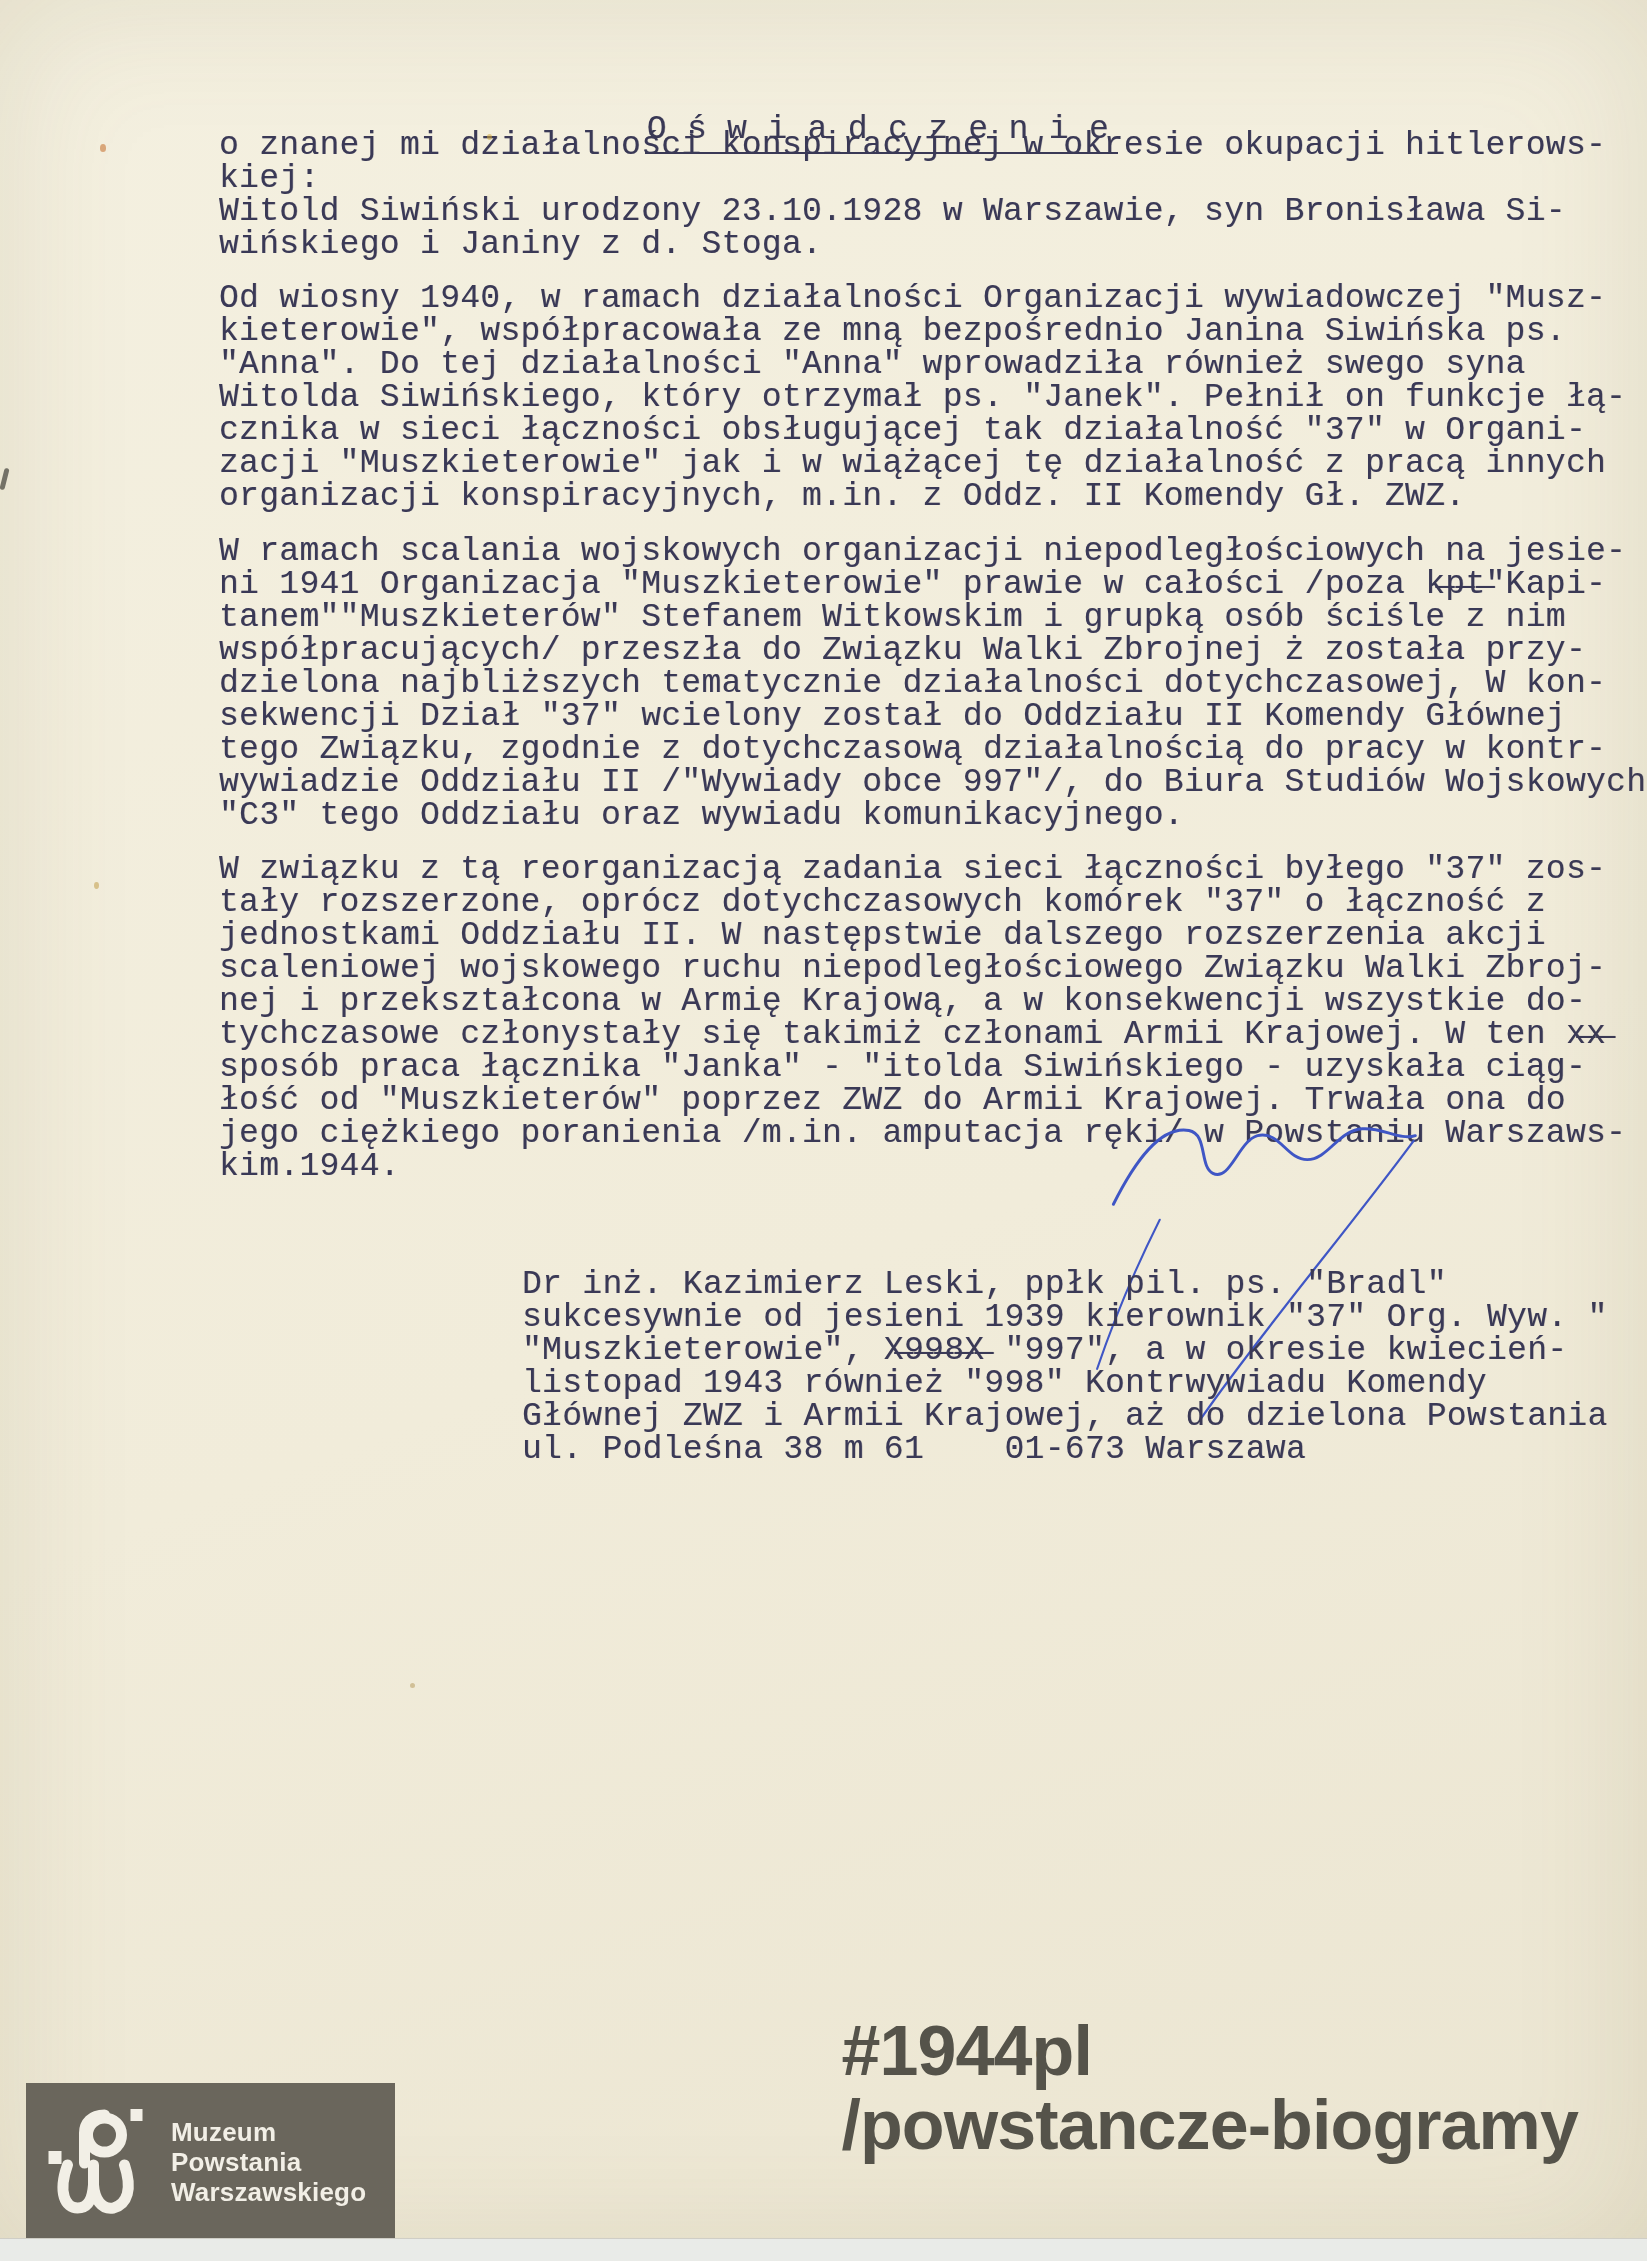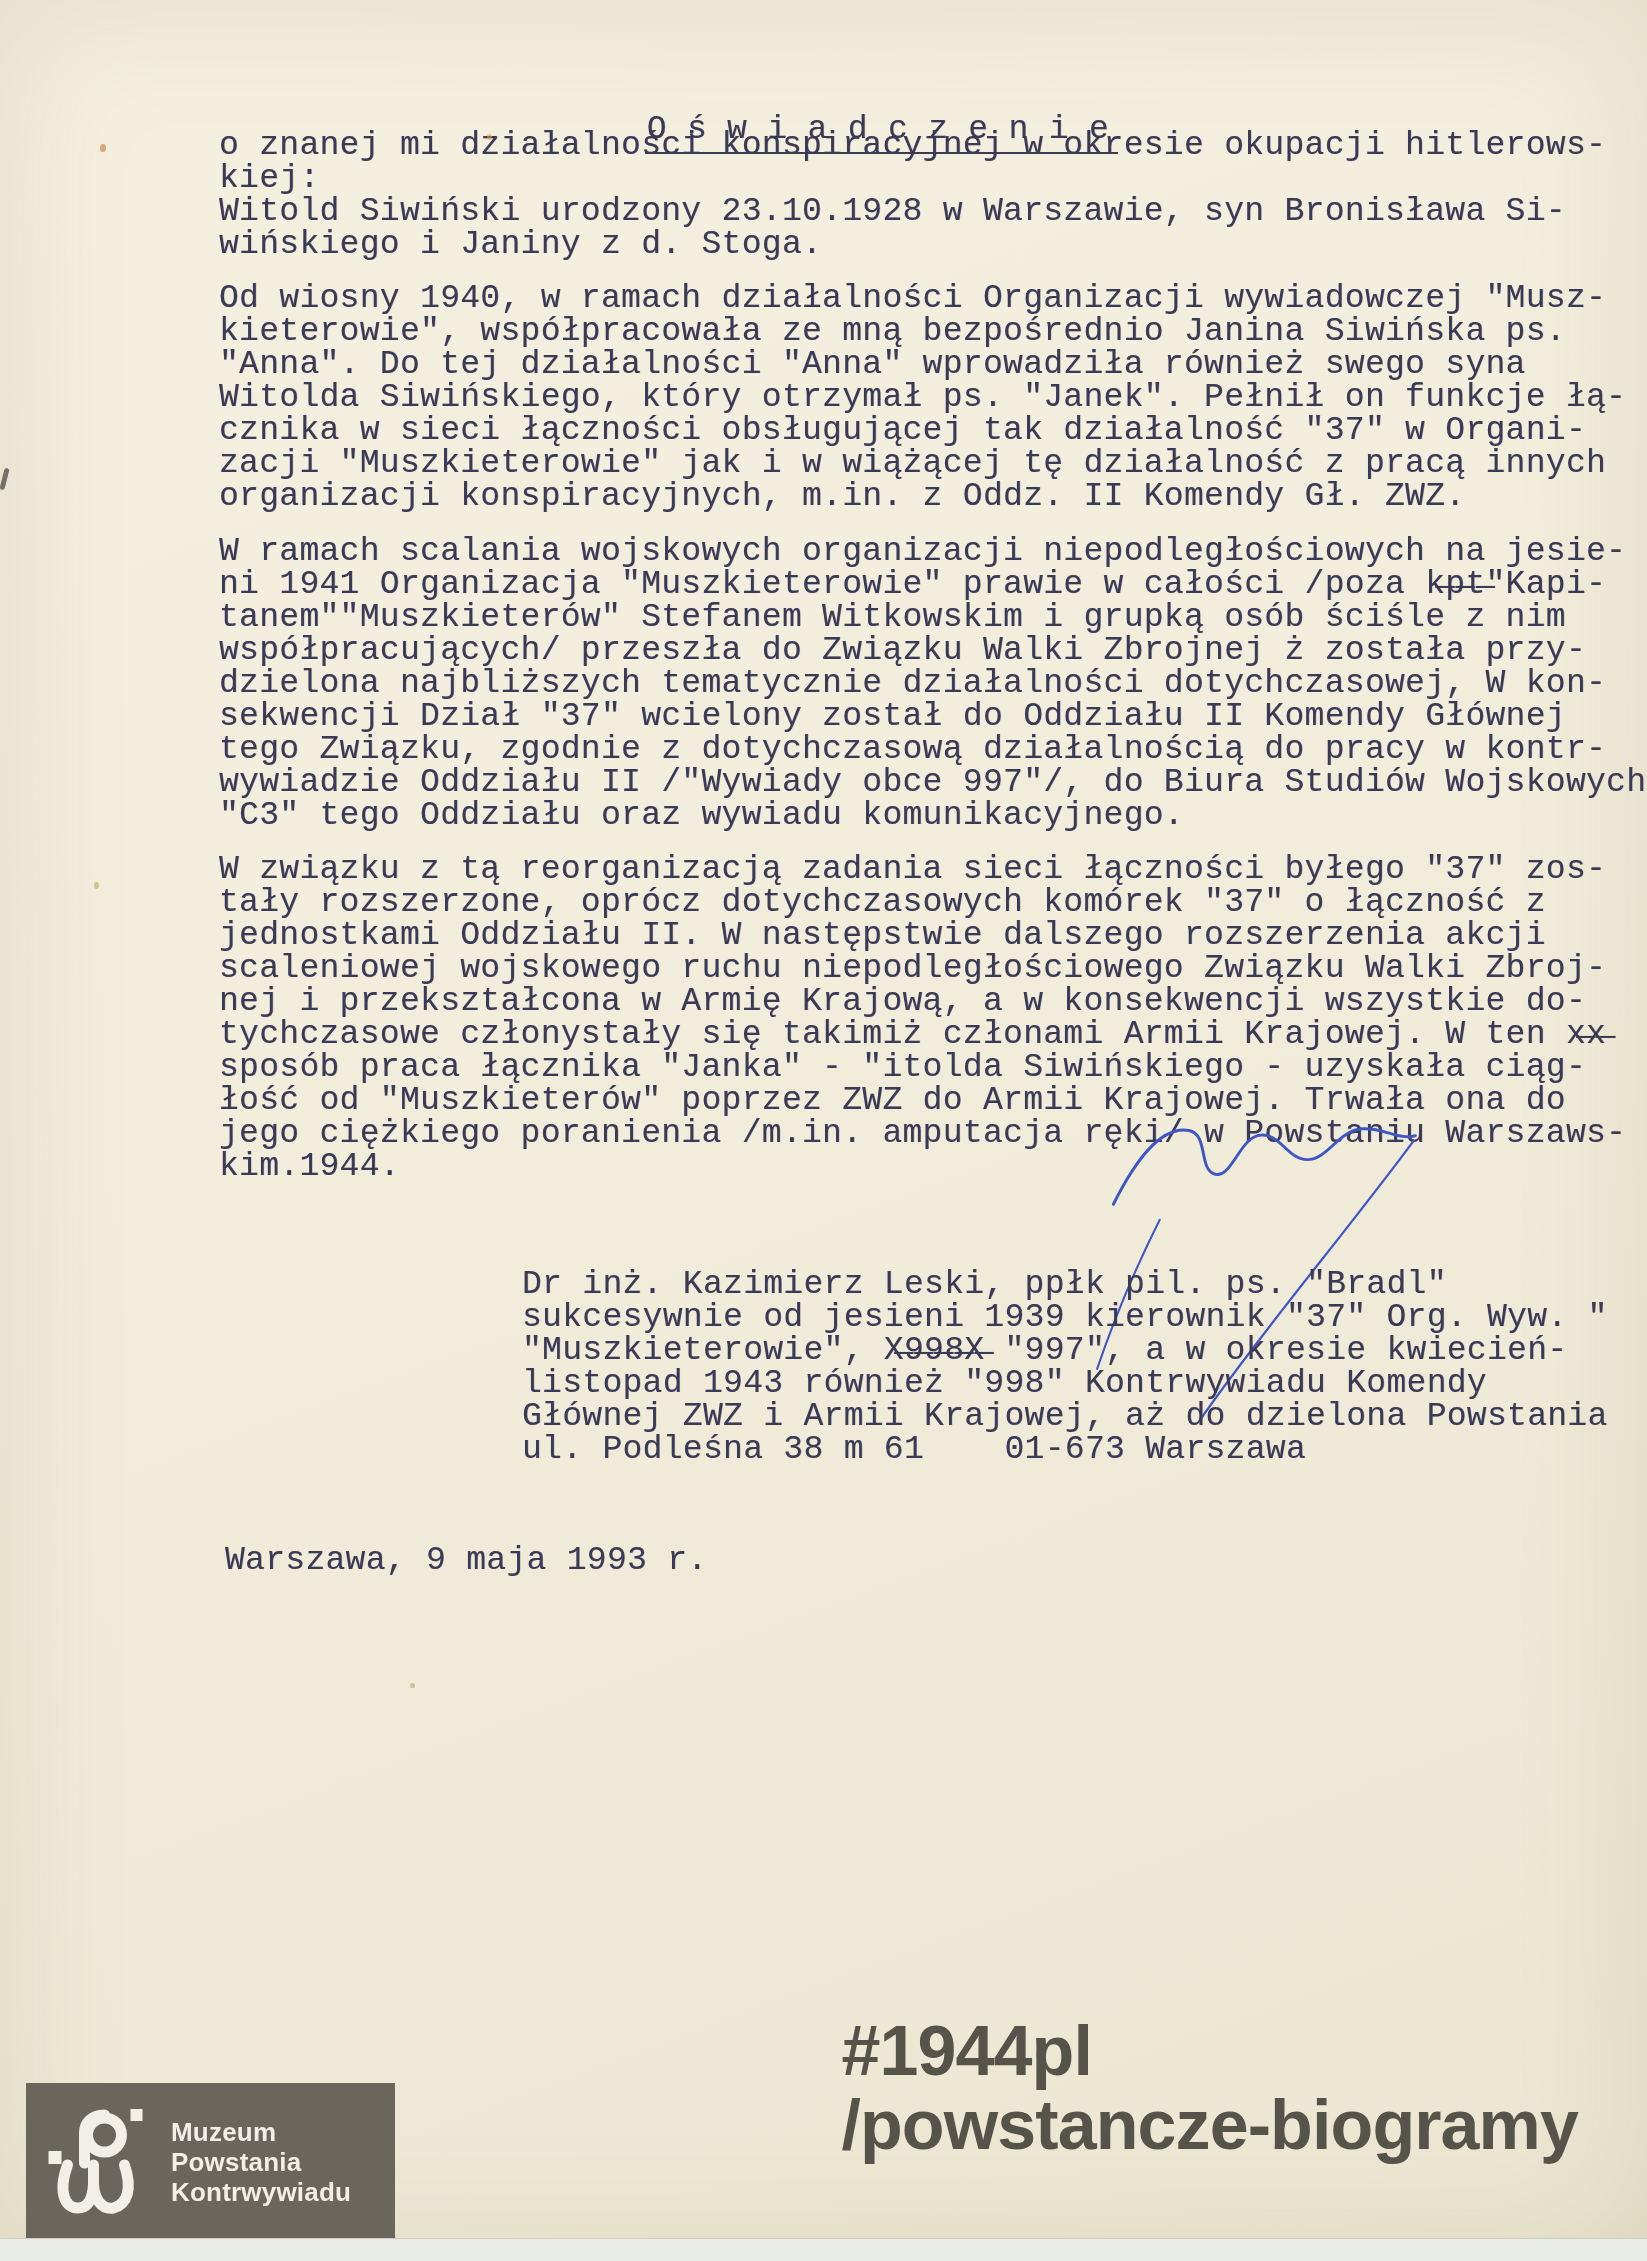--- a/index.html
+++ b/index.html
@@ -116,38 +116,37 @@
 
   <div class="sig-block doc-text">
       <div class="tline">Dr inż. Kazimierz Leski, ppłk pil. ps. "Bradl"</div>
       <div class="tline">sukcesywnie od jesieni 1939 kierownik "37" Org. Wyw. "</div>
       <div class="tline">"Muszkieterowie", X̶9̶9̶8̶X̶ "997", a w okresie kwiecień-</div>
       <div class="tline">listopad 1943 również "998" Kontrwywiadu Komendy</div>
       <div class="tline">Głównej ZWZ i Armii Krajowej, aż do dzielona Powstania</div>
       <div class="tline">ul. Podleśna 38 m 61    01-673 Warszawa</div>
     </div>
 
-  <div class="date-line doc-text">Warszawa, 9 maja 1993 r.</div>
 
   <div class="logo">
     <svg width="105" height="110" viewBox="0 0 100 110">
       <g fill="none" stroke="#f2efe6" stroke-width="11" stroke-linecap="round" stroke-linejoin="round">
         <path d="M58,8 C45,8 38,16 38,26 L38,56"></path>
         <circle cx="58" cy="28" r="17"></circle>
         <path d="M21,58 C11,86 19,101 31,101 C43,101 46,90 47,78 L47,58"></path>
         <path d="M47,78 C48,92 55,103 67,101 C81,97 86,82 78,58"></path>
       </g>
       <rect x="52" y="22" width="12" height="12" fill="#6a665c"></rect>
       <rect x="84" y="2" width="12" height="12" fill="#f2efe6"></rect>
       <rect x="2" y="44" width="13" height="13" fill="#f2efe6"></rect>
     </svg>
     <div class="logo-text">
         <div class="tline">Muzeum</div>
         <div class="tline">Powstania</div>
-        <div class="tline">Kontrwywiadu</div>
+        <div class="tline">Warszawskiego</div>
       </div>
   </div>
 
   <div class="watermark">
     <div>#1944pl</div>
     <div>/powstancze-biogramy</div>
   </div>
 
   <div class="scan-strip"></div>
   <div class="edge-mark"></div>

